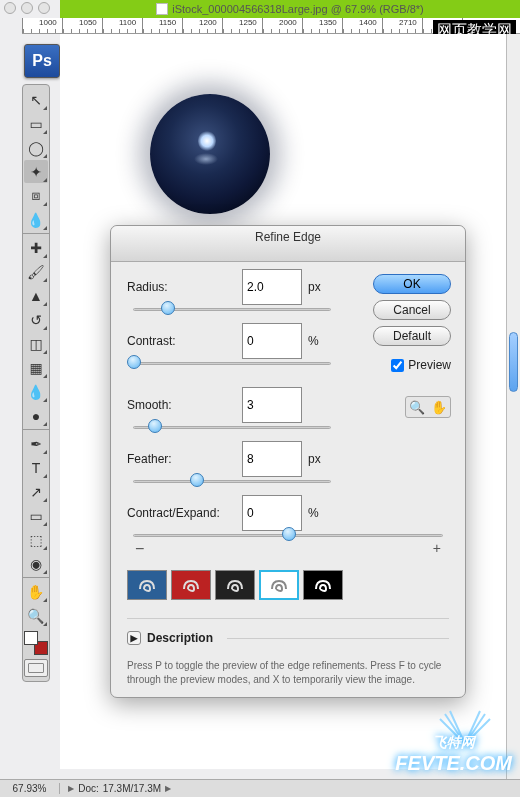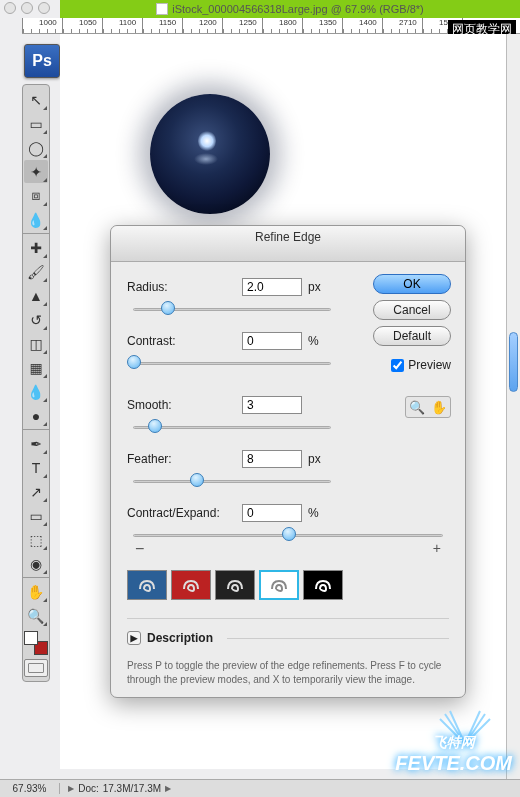--- a/index.html
+++ b/index.html
@@ -10,21 +10,21 @@
   .wc-btn { width: 12px; height: 12px; border-radius: 50%; border: 1px solid #aaa; background: #e4e4e4; }
 
   
   .titlebar { position: absolute; top: 0; left: 60px; right: 0; height: 18px; font-size: 11px; color: #555; text-align: center; background: #84cc16; display:flex; align-items:center; justify-content:center; }
   .doc-icon { width:12px; height:12px; background:#fff; border:1px solid #bbb; margin-right:4px; display:inline-block; }
 
   
   .ruler { position:absolute; top:18px; left:22px; right:0; height:16px; background:#fff; border-bottom:1px solid #999; font-size:8px; color:#333; display:flex; }
   .ruler-tick { position:relative; width:40px; border-left:1px solid #888; padding-left:16px; }
   .ruler-tick::after { content:''; position:absolute; left:0; bottom:0; width:100%; height:4px; background:repeating-linear-gradient(to right,#888 0 1px,transparent 1px 8px); }
-  .watermark-top { position:absolute; right:4px; top:20px; font-size:12px; color:#fff; background:#000; padding:1px 4px; }
+  .watermark-top { position:absolute; right:4px; top:20px; font-size:15px; color:#fff; background:#000; padding:1px 4px; }
 
   
   .ps-icon { position:absolute; top:44px; left:24px; width:36px; height:34px; background:linear-gradient(#3a6fc2,#1d4a9c); border:1px solid #555; border-radius:3px; color:#fff; font-weight:bold; font-size:16px; display:flex; align-items:center; justify-content:center; box-shadow:0 1px 3px rgba(0,0,0,.4); }
 
   
   .tools { position:absolute; top:84px; left:22px; width:28px; background:#d5d5d5; border:1px solid #999; border-radius:4px; padding:2px 0; }
   .tool { width:24px; height:23px; margin:1px auto; display:flex; align-items:center; justify-content:center; font-size:14px; color:#333; position:relative; }
   .tool.sel { background:#bbb; border-radius:2px; }
   .tool .tri { position:absolute; right:1px; bottom:1px; width:0; height:0; border-right:4px solid #555; border-top:4px solid transparent; }
   .swatches { width:24px; height:24px; margin:4px auto; position:relative; }
@@ -41,21 +41,21 @@
     box-shadow: 0 0 25px 10px rgba(10,20,50,.3); }
   .sphere::before { content:''; position:absolute; top:36px; left:48px; width:18px; height:22px; border-radius:50%; background:radial-gradient(circle,#fff 0%,#bcd9ff 40%,transparent 70%); }
   .sphere::after { content:''; position:absolute; top:58px; left:42px; width:28px; height:14px; border-radius:50%; background:radial-gradient(ellipse,#cfe3ff 0%,transparent 60%); opacity:.6; }
 
   
   .dialog { position:absolute; top:225px; left:110px; width:356px; background:#ececec; border:1px solid #999; border-radius:7px; box-shadow:0 6px 24px rgba(0,0,0,.35); }
   .dialog-title { height:36px; background:linear-gradient(#f6f6f6,#d6d6d6); border-bottom:1px solid #aaa; border-radius:7px 7px 0 0; text-align:center; font-size:12px; line-height:22px; color:#333; }
   .dialog-body { padding:14px 16px 10px; position:relative; font-size:12px; color:#222; }
   .row { display:flex; align-items:center; margin-bottom:2px; height:22px; }
   .lbl { width:115px; }
-  .inp { width:44px; height:18px; border:1px solid #8a8a8a; background:#fff; font-size:12px; padding:0 4px; text-align:left; }
+  .inp { width:44px; height:36px; border:1px solid #8a8a8a; background:#fff; font-size:12px; padding:0 4px; text-align:left; }
   .inp.wide { width:60px; }
   .unit { margin-left:6px; width:20px; }
   .slider-wrap { width:210px; height:18px; position:relative; margin-bottom:12px; margin-left:0; }
   .slider-wrap.full { width:100%; }
   .slider-track { position:absolute; top:8px; left:6px; right:6px; height:3px; background:linear-gradient(#bdbdbd,#e2e2e2); border-radius:2px; border:1px solid #aaa; }
   .slider-thumb { position:absolute; top:1px; width:14px; height:14px; background:radial-gradient(circle at 40% 30%,#dff3ff,#5fb5f2); border:1px solid #3a7db8; border-radius:50%; }
   .slider-minus { position:absolute; left:8px; top:14px; font-size:16px; color:#555; }
   .slider-plus { position:absolute; right:8px; top:14px; font-size:14px; color:#555; }
 
   .buttons { position:absolute; top:12px; right:14px; display:flex; flex-direction:column; gap:6px; align-items:flex-end; }
@@ -105,21 +105,21 @@
   <span>iStock_000004566318Large.jpg @ 67.9% (RGB/8*)</span>
 </div>
 
 <div class="ruler" id="ruler">
     <div class="ruler-tick">1000</div>
     <div class="ruler-tick">1050</div>
     <div class="ruler-tick">1100</div>
     <div class="ruler-tick">1150</div>
     <div class="ruler-tick">1200</div>
     <div class="ruler-tick">1250</div>
-    <div class="ruler-tick">1800</div>
+    <div class="ruler-tick">2000</div>
     <div class="ruler-tick">1350</div>
     <div class="ruler-tick">1400</div>
     <div class="ruler-tick">2710</div>
     <div class="ruler-tick">1500</div>
     <div class="ruler-tick">1550</div>
   </div>
 <div class="watermark-top">网页教学网</div>
 
 <div class="ps-icon">Ps</div>
 

